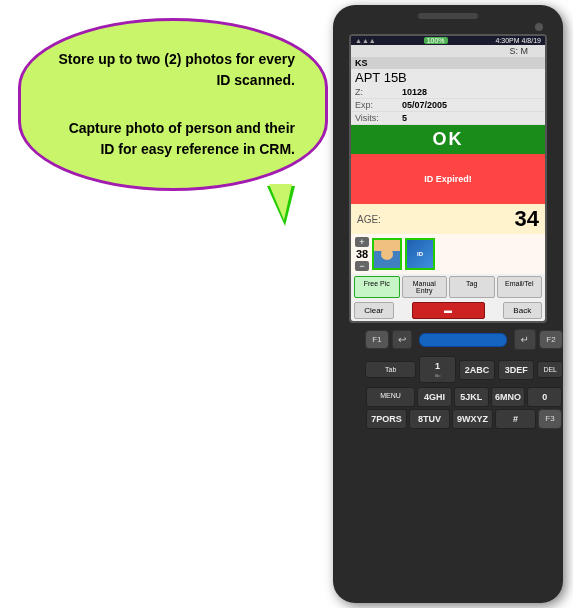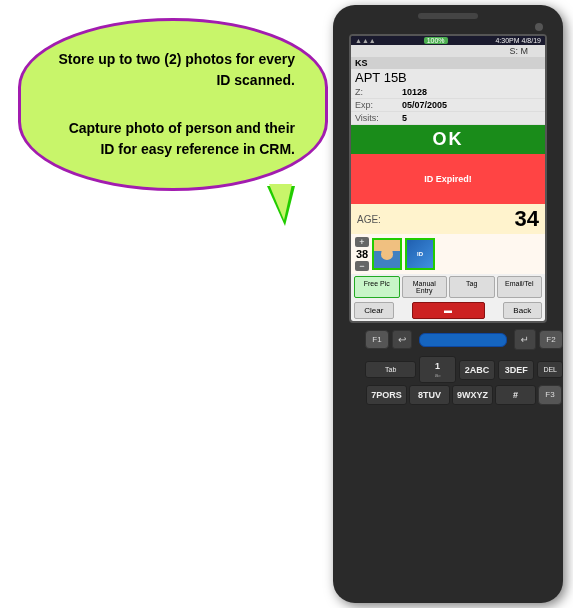--- a/index.html
+++ b/index.html
@@ -555,20 +555,35 @@
       <div class="num-key"><span class="main-char">1</span><span class="sub-char">aₒ</span></div>
       <div class="num-key">
           <span class="main-char">2ABC</span>
         </div>
       <div class="num-key">
           <span class="main-char">3DEF</span>
         </div>
       <div class="special-key">DEL</div>
     </div>
 
+    <div class="num-row" style="margin-top:2px; padding: 0 1px;">
+      <div class="wide-key">MENU</div>
+      <div class="num-key">
+          <span class="main-char">4GHI</span>
+        </div>
+      <div class="num-key">
+          <span class="main-char">5JKL</span>
+        </div>
+      <div class="num-key">
+          <span class="main-char">6MNO</span>
+        </div>
+      <div class="num-key">
+          <span class="main-char">0</span>
+        </div>
+    </div>
 
     <div class="num-row" style="padding: 0 1px;">
       <div class="num-key">
           <span class="main-char">7PORS</span>
         </div>
       <div class="num-key">
           <span class="main-char">8TUV</span>
         </div>
       <div class="num-key">
           <span class="main-char">9WXYZ</span>

